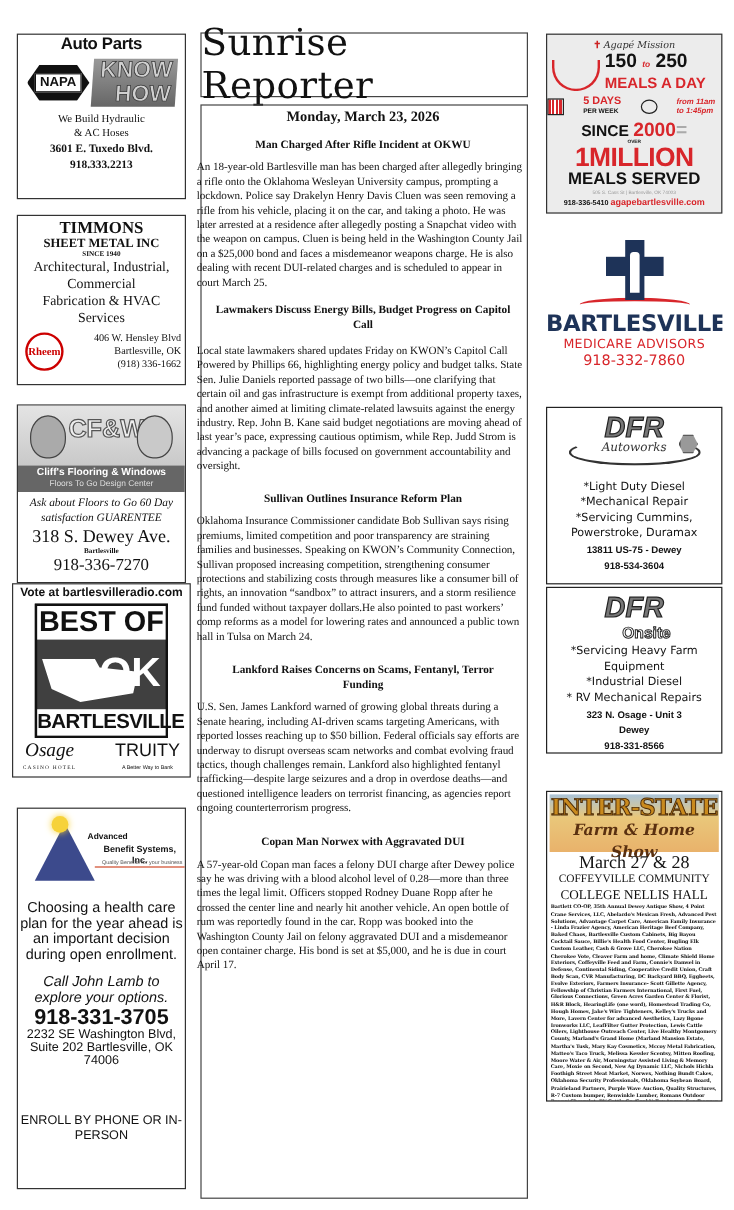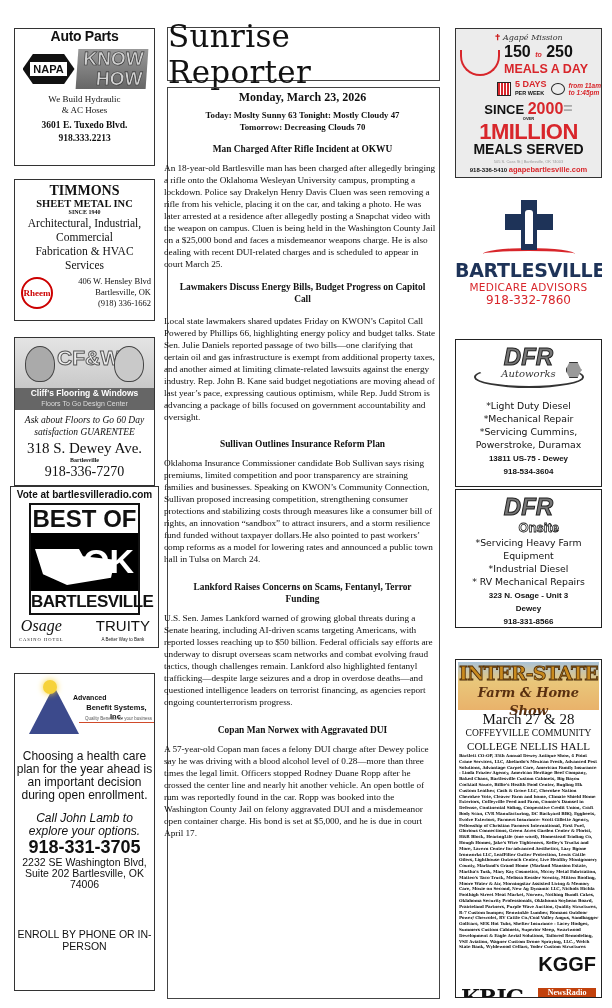--- a/index.html
+++ b/index.html
@@ -42,21 +42,21 @@
   #ad-cfw .biz { position: absolute; left: 0; right: 0; top: 50px; height: 22px; background: #666; color: #fff; font-family: "Liberation Sans", sans-serif; font-size: 8.5px; font-weight: bold; line-height: 11px; }
   #ad-cfw .biz .sub { font-weight: normal; font-size: 7px; color: #ddd; line-height: 10px; }
   #ad-cfw .ask { font-style: italic; font-size: 9.5px; line-height: 12px; margin-top: 4px; }
   #ad-cfw .addr { font-size: 15px; line-height: 17px; margin-top: 2px; }
   #ad-cfw .city { font-size: 6px; font-weight: bold; line-height: 7px; }
   #ad-cfw .phone { font-size: 14px; line-height: 16px; }
 
   
   #ad-best { top: 486px; height: 162px; left: 10px; width: 149px; border-width: 1px; }
   #ad-best .vote { font-family: "Liberation Sans", sans-serif; font-weight: bold; font-size: 10px; line-height: 13px; margin-top: 1px; }
-  #ad-best .box { margin: 2px 18px 0; height: 112px; background: #000000; border: 2px solid #111; position: relative; }
+  #ad-best .box { margin: 2px 18px 0; height: 112px; background: #404040; border: 2px solid #111; position: relative; }
   #ad-best .bestof { background: #fff; color: #111; font-family: "Liberation Sans", sans-serif; font-weight: 900; font-size: 24px; line-height: 28px; }
   #ad-best .map { position: absolute; top: 44px; left: 4px; width: 80px; height: 36px; background: #fff; clip-path: polygon(0 0, 55% 0, 60% 20%, 100% 30%, 95% 80%, 40% 100%, 10% 70%); }
   #ad-best .ok { position: absolute; top: 38px; right: 4px; color: #fff; font-family: "Liberation Sans", sans-serif; font-weight: 900; font-size: 34px; line-height: 36px; }
   #ad-best .bart { position: absolute; left: 0; right: 0; bottom: 0; background: #fff; font-family: "Liberation Sans", sans-serif; font-weight: 900; font-size: 17px; line-height: 22px; letter-spacing: -0.5px; }
   #ad-best .sponsors { display: flex; justify-content: space-between; align-items: center; padding: 4px 8px 0; }
   #ad-best .osage { font-style: italic; font-size: 16px; font-family: "Liberation Serif", serif; line-height: 14px; }
   #ad-best .osage .s { display: block; font-style: normal; font-size: 4.5px; letter-spacing: 1px; }
   #ad-best .truity { font-family: "Liberation Sans", sans-serif; font-size: 15px; line-height: 14px; }
   #ad-best .truity .s { display: block; font-size: 4.5px; }
 
@@ -88,21 +88,21 @@
   
   #ad-agape { top: 28px; height: 150px; background: #ececec; border: 1.5px solid #333; }
   #ad-agape .hdr { font-family: "DejaVu Serif", serif; font-style: italic; font-size: 8px; color: #333; margin-top: 3px; }
   #ad-agape .hdr .cross { color: #c22; font-style: normal; font-weight: bold; margin-right: 2px; }
   #ad-agape .row1 { display: flex; align-items: flex-start; margin-top: 2px; }
   #ad-agape .bowl { width: 40px; height: 26px; margin-left: 4px; margin-top: 6px; border: 2px solid #d8262b; border-top: none; border-radius: 0 0 20px 20px; }
   #ad-agape .meals { text-align: left; font-family: "Liberation Sans", sans-serif; font-weight: 900; line-height: 15px; margin-left: 4px; }
   #ad-agape .meals .big { font-size: 16px; color: #111; }
   #ad-agape .meals .to { font-size: 7px; color: #d8262b; font-style: italic; }
   #ad-agape .meals .red { font-size: 12.5px; color: #d8262b; }
-  #ad-agape .row2 { display: flex; align-items: center; justify-content: flex-end; gap: 4px; margin-top: 3px; font-family: "Liberation Sans", sans-serif; font-weight: 900; }
+  #ad-agape .row2 { display: flex; align-items: center; justify-content: flex-start; gap: 16px; margin-top: 3px; font-family: "Liberation Sans", sans-serif; font-weight: 900; }
   #ad-agape .cal { width: 14px; height: 14px; border: 1.5px solid #222; background: repeating-linear-gradient(90deg,#d8262b 0 2px,#fff 2px 3px); }
   #ad-agape .days { font-size: 9px; color: #d8262b; line-height: 9px; text-align: left; }
   #ad-agape .days .pw { font-size: 5.5px; color: #111; display: block; }
   #ad-agape .clock { width: 14px; height: 12px; border-radius: 50%; border: 1.5px solid #222; }
   #ad-agape .hrs { font-size: 6.5px; color: #d8262b; line-height: 7px; text-align: left; font-style: italic; }
   #ad-agape .since { font-family: "Liberation Sans", sans-serif; font-weight: 900; font-size: 13px; margin-top: 4px; line-height: 14px; }
   #ad-agape .since .red { color: #d8262b; font-size: 16px; }
   #ad-agape .over { font-family: "Liberation Sans", sans-serif; font-size: 4px; font-weight: bold; line-height: 4px; }
   #ad-agape .million { font-family: "Liberation Sans", sans-serif; font-weight: 900; font-size: 22px; color: #d8262b; line-height: 21px; letter-spacing: -0.5px; }
   #ad-agape .served { font-family: "Liberation Sans", sans-serif; font-weight: 900; font-size: 14px; line-height: 14px; }
@@ -128,21 +128,21 @@
   .dfr .logo { font-family: "Liberation Sans", sans-serif; font-weight: 900; font-size: 24px; color: #777; -webkit-text-stroke: 1px #222; font-style: italic; line-height: 26px; margin-top: 4px; }
   .dfr .oval { width: 110px; height: 22px; margin: -4px auto 0; border: 2px solid #333; border-radius: 50%; border-top-color: transparent; font-family: "DejaVu Serif", serif; font-style: italic; font-size: 10px; line-height: 12px; color: #333; position: relative; }
   .dfr .nut { position: absolute; right: 0; top: -6px; width: 16px; height: 16px; background: #999; border: 1.5px solid #333; clip-path: polygon(25% 0, 75% 0, 100% 50%, 75% 100%, 25% 100%, 0 50%); }
   .dfr .onsite { font-family: "Liberation Sans", sans-serif; font-weight: 900; font-size: 13px; color: #fff; -webkit-text-stroke: 0.8px #222; line-height: 15px; text-align: right; padding-right: 42px; }
   .dfr .svc { font-family: "DejaVu Sans", sans-serif; font-size: 9.3px; line-height: 12px; margin-top: 1px; }
   .dfr .addr { font-family: "Liberation Sans", sans-serif; font-weight: bold; font-size: 8px; line-height: 13px; margin-top: 1px; }
   #ad-dfr1 .svcbox { margin-top: 12px; }
   #ad-dfr2 .svcbox { margin-top: 2px; }
 
   
-  #ad-interstate { top: 659px; height: 339px; border: 1.5px solid #222; }
+  #ad-interstate { top: 659px; height: 259px; border: 1.5px solid #222; }
   #ad-interstate .banner { height: 48px; background: linear-gradient(#aac3d8, #e9c77a 40%, #e9b26b); margin: 2px; }
   #ad-interstate .is { font-family: "DejaVu Serif", serif; font-weight: bold; font-size: 19px; color: #c98a1e; -webkit-text-stroke: 0.8px #4a2a08; line-height: 22px; letter-spacing: -0.8px; }
   #ad-interstate .fh { font-family: "DejaVu Serif", serif; font-style: italic; font-weight: bold; font-size: 13px; color: #5a3010; line-height: 18px; }
   #ad-interstate .dates { font-size: 15px; line-height: 15px; margin-top: 1px; text-align: center; }
   #ad-interstate .loc { font-size: 9.5px; line-height: 13px; }
   #ad-interstate .loc2 { font-size: 11px; line-height: 12px; }
   #ad-interstate .sponsors { font-family: "DejaVu Serif", serif; font-weight: bold; font-size: 4.1px; line-height: 5.8px; text-align: left; padding: 1px 3px; letter-spacing: -0.1px; }
   #ad-interstate .radio { display: flex; justify-content: space-between; align-items: flex-end; padding: 4px 5px 0; }
   #ad-interstate .krig { font-family: "DejaVu Serif", serif; font-weight: bold; font-size: 22px; line-height: 20px; letter-spacing: -1px; color: #111; }
   #ad-interstate .krig .st { display: block; background: #111; color: #fff; font-size: 4px; letter-spacing: 0; line-height: 5px; margin: 1px 8px; }
@@ -241,24 +241,20 @@
   <div class="addr">2232 SE Washington Blvd, Suite 202 Bartlesville, OK 74006</div>
   <div class="enroll">ENROLL BY PHONE OR IN-PERSON</div>
 </div>
 
 <div id="masthead">
   <span class="title">Sunrise Reporter</span>
 </div>
 
 <div id="articles">
   <div class="date">Monday, March 23, 2026</div>
-  <div class="weather">
-    <div>Today: Moslty Sunny 63  Tonight: Mostly Cloudy 47</div>
-    <div>Tomorrow: Decreasing Clouds 70</div>
-  </div>
 
   <div style="margin-top:10px">
     <h2 style="margin-top:0">Man Charged After Rifle Incident at OKWU</h2>
     <p>An 18-year-old Bartlesville man has been charged after allegedly bringing a rifle onto the Oklahoma Wesleyan University campus, prompting a lockdown. Police say Drakelyn Henry Davis Cluen was seen removing a rifle from his vehicle, placing it on the car, and taking a photo. He was later arrested at a residence after allegedly posting a Snapchat video with the weapon on campus. Cluen is being held in the Washington County Jail on a $25,000 bond and faces a misdemeanor weapons charge. He is also dealing with recent DUI-related charges and is scheduled to appear in court March 25.</p>
   </div>
   <div>
     <h2>Lawmakers Discuss Energy Bills, Budget Progress on Capitol Call</h2>
     <p style="margin-top:10px">Local state lawmakers shared updates Friday on KWON’s Capitol Call Powered by Phillips 66, highlighting energy policy and budget talks. State Sen. Julie Daniels reported passage of two bills—one clarifying that certain oil and gas infrastructure is exempt from additional property taxes, and another aimed at limiting climate-related lawsuits against the energy industry. Rep. John B. Kane said budget negotiations are moving ahead of last year’s pace, expressing cautious optimism, while Rep. Judd Strom is advancing a package of bills focused on government accountability and oversight.</p>
   </div>
   <div>

